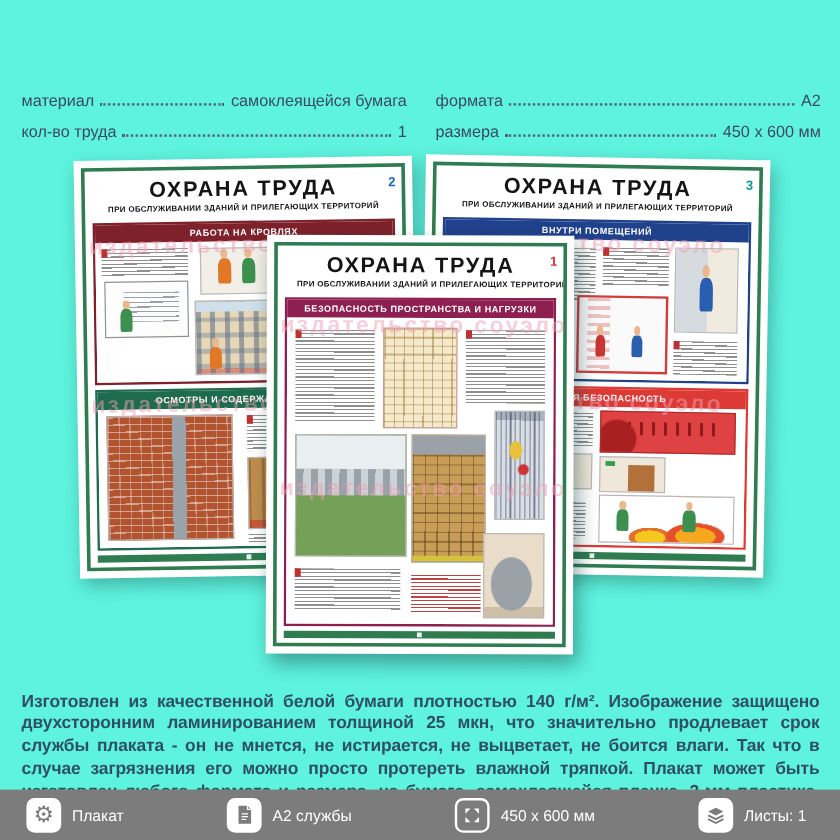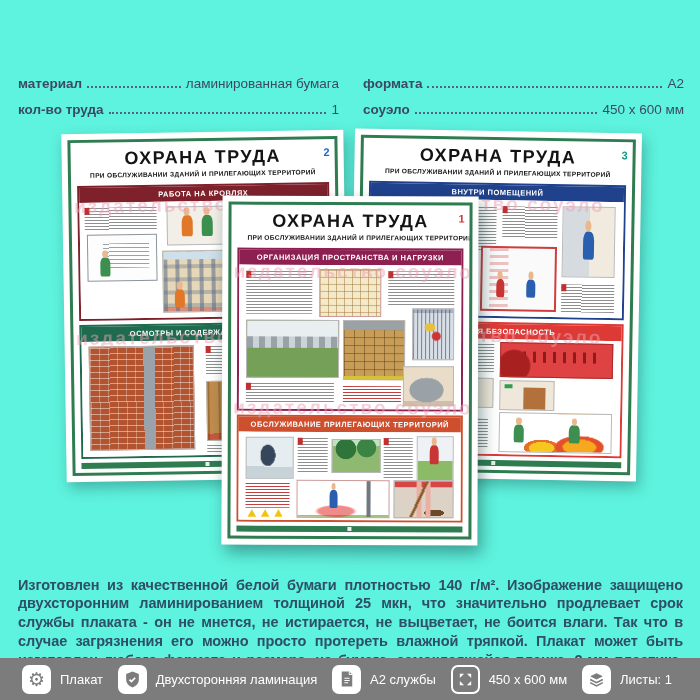--- a/index.html
+++ b/index.html
@@ -7,21 +7,21 @@
         font-family:"Liberation Sans","DejaVu Sans",sans-serif;}
   
   .titlebar{position:absolute;left:0;top:0;width:700px;height:66px;background:#7b89a6;
             display:flex;align-items:center;justify-content:center;}
   .titlebar h1{margin:0;padding:0 45px;color:#ffffff;font-size:17px;line-height:23px;
                font-weight:bold;text-align:center;letter-spacing:.1px;}
   
   .specs{position:absolute;left:18px;right:16px;top:76px;display:grid;
          grid-template-columns:1fr 1fr;column-gap:24px;row-gap:5px;}
   .srow{display:flex;align-items:baseline;color:#3b4a63;font-size:13.5px;height:21px;}
-  .srow .lbl{font-weight:bold;white-space:nowrap;}
+  .srow .lbl{font-weight:normal;white-space:nowrap;}
   .srow .dots{flex:1;border-bottom:2px dotted #53637e;margin:0 5px 4px 5px;height:1px;}
   .srow .val{white-space:nowrap;}
   
   .poster{position:absolute;background:#fff;padding:6px;box-sizing:border-box;
           box-shadow:3px 6px 14px rgba(20,60,60,.35);}
   .pL{left:64px;top:132px;width:282px;height:348px;transform:rotate(-.9deg);z-index:1;}
   .pC{left:222px;top:196px;width:256px;height:349px;transform:rotate(.2deg);z-index:3;
       box-shadow:4px 8px 16px rgba(20,60,60,.45);}
   .pR{left:352px;top:131px;width:287px;height:348px;transform:rotate(1deg);z-index:1;}
   .pframe{position:relative;border:3px solid #2e7c50;height:100%;box-sizing:border-box;
@@ -146,34 +146,34 @@
 </head>
 <body>
 
 <div class="page">
 
 
   <div class="specs">
     <div class="srow">
       <span class="lbl">материал</span>
       <span class="dots"></span>
-      <span class="val">ламинированная бумага</span>
+      <span class="val">самоклеящейся бумага</span>
     </div>
     <div class="srow">
       <span class="lbl">формата</span>
       <span class="dots"></span>
       <span class="val">А2</span>
     </div>
     <div class="srow">
       <span class="lbl">кол-во труда</span>
       <span class="dots"></span>
       <span class="val">1</span>
     </div>
     <div class="srow">
-      <span class="lbl">соуэло</span>
+      <span class="lbl">размера</span>
       <span class="dots"></span>
       <span class="val">450 x 600 мм</span>
     </div>
   </div>
 
   <div class="poster pL">
     <div class="pframe">
       <div class="ptitle">
         <div class="pnum">2</div>
         <div class="pt1">ОХРАНА ТРУДА</div>
@@ -260,74 +260,47 @@
   </div>
 
   <div class="poster pC">
     <div class="pframe">
       <div class="ptitle">
         <div class="pnum">1</div>
         <div class="pt1">ОХРАНА ТРУДА</div>
         <div class="pt2">ПРИ ОБСЛУЖИВАНИИ ЗДАНИЙ И ПРИЛЕГАЮЩИХ ТЕРРИТОРИЙ</div>
       </div>
       <div class="section" style="--sc:#8e2051;flex:1.55">
-        <div class="band">ОРГАНИЗАЦИЯ ПРОСТРАНСТВА И НАГРУЗКИ</div>
+        <div class="band">БЕЗОПАСНОСТЬ ПРОСТРАНСТВА И НАГРУЗКИ</div>
         <div class="content">
             <div class="tx cap" style="left: 3%; top: 4%; width: 30%; height: 30%;"></div>
             <div class="ph sc-plan" style="left: 36%; top: 3%; width: 28%; height: 33%;"></div>
             <div class="tx cap" style="left: 67%; top: 4%; width: 30%; height: 24%;"></div>
             <div class="ph sc-pano" style="left: 3%; top: 38%; width: 42%; height: 40%;"></div>
             <div class="ph sc-crates" style="left: 47%; top: 38%; width: 28%; height: 42%;"></div>
             <div class="ph sc-balcony" style="left: 78%; top: 30%; width: 19%; height: 36%;"></div>
             <div class="ph sc-elephant" style="left: 74%; top: 70%; width: 23%; height: 28%;"></div>
             <div class="tx cap" style="left: 3%; top: 82%; width: 40%; height: 14%;"></div>
             <div class="tx red" style="left: 47%; top: 84%; width: 26%; height: 12%;"></div>
           </div>
       </div>
-      <div class="section" style="--sc:#ce4f2d;flex:1">
-        <div class="band">ОБСЛУЖИВАНИЕ ПРИЛЕГАЮЩИХ ТЕРРИТОРИЙ</div>
-        <div class="content">
-            <div class="ph sc-snow" style="left: 3%; top: 5%; width: 22%; height: 48%;"></div>
-            <div class="tx cap" style="left: 26.5%; top: 6%; width: 13.5%; height: 42%;"></div>
-            <div class="ph sc-park" style="left: 42%; top: 8%; width: 22%; height: 38%;"></div>
-            <div class="tx cap" style="left: 65.5%; top: 6%; width: 13%; height: 46%;"></div>
-            <div class="ph sc-trim" style="left: 80%; top: 4%; width: 17%; height: 52%;"></div>
-            <div class="fig f-rd" style="left: 86%; top: 14%; width: 4%; height: 22%;"></div>
-            <div class="tx red" style="left: 3%; top: 58%; width: 20%; height: 28%;"></div>
-            <div class="tri" style="left: 4%; top: 88%; width: 4%; height: 9%;"></div>
-            <div class="tri" style="left: 10%; top: 88%; width: 4%; height: 9%;"></div>
-            <div class="tri" style="left: 16%; top: 88%; width: 4%; height: 9%;"></div>
-            <div class="ph sc-glow" style="left: 26%; top: 54%; width: 42%; height: 44%;"></div>
-            <div class="fig f-bl" style="left: 41%; top: 66%; width: 3.5%; height: 20%;"></div>
-            <div class="ph sc-legs" style="left: 70%; top: 54%; width: 27%; height: 44%;"></div>
-          </div>
-      </div>
       <div class="pfoot"></div>
       <span class="wm" style="top:17%">издательство соуэло</span>
       <span class="wm" style="top:58%">издательство соуэло</span>
     </div>
   </div>
 
   <p class="desc">Изготовлен из качественной белой бумаги плотностью 140 г/м². Изображение защищено двухсторонним ламинированием толщиной 25 мкн, что значительно продлевает срок службы плаката - он не мнется, не истирается, не выцветает, не боится влаги. Так что в случае загрязнения его можно просто протереть влажной тряпкой. Плакат может быть изготовлен любого формата и размера, на бумаге, самоклеящейся пленке, 2-мм пластике, баннерной ткани или листе оцинкованного металла, толщиной 0,7 мм</p>
 
   <div class="footer">
     <div class="fitem">
       <span class="ficon">
           <span class="g">⚙</span>
         </span>
       <span class="flabel">Плакат</span>
-    </div>
-    <div class="fitem">
-      <span class="ficon">
-        <svg width="19" height="19" viewBox="0 0 24 24">
-            <path d="M12 2 20 5v7c0 5-3.4 8.2-8 10-4.6-1.8-8-5-8-10V5z" fill="#7c7c7c"></path>
-            <path d="M8.2 12.2l2.4 2.4 4.8-4.8" stroke="#fff" stroke-width="2.2" fill="none"></path>
-          </svg>
-      </span>
-      <span class="flabel">Двухсторонняя ламинация</span>
     </div>
     <div class="fitem">
       <span class="ficon">
         <svg width="18" height="18" viewBox="0 0 24 24">
             <path d="M5 2h10l4 4v16H5z" fill="#7c7c7c"></path>
             <path d="M15 2v4h4" fill="none" stroke="#fff" stroke-width="1.3"></path>
             <path d="M8.5 11h7M8.5 14h7M8.5 17h5" stroke="#fff" stroke-width="1.4"></path>
           </svg>
       </span>
       <span class="flabel">А2 службы</span>

